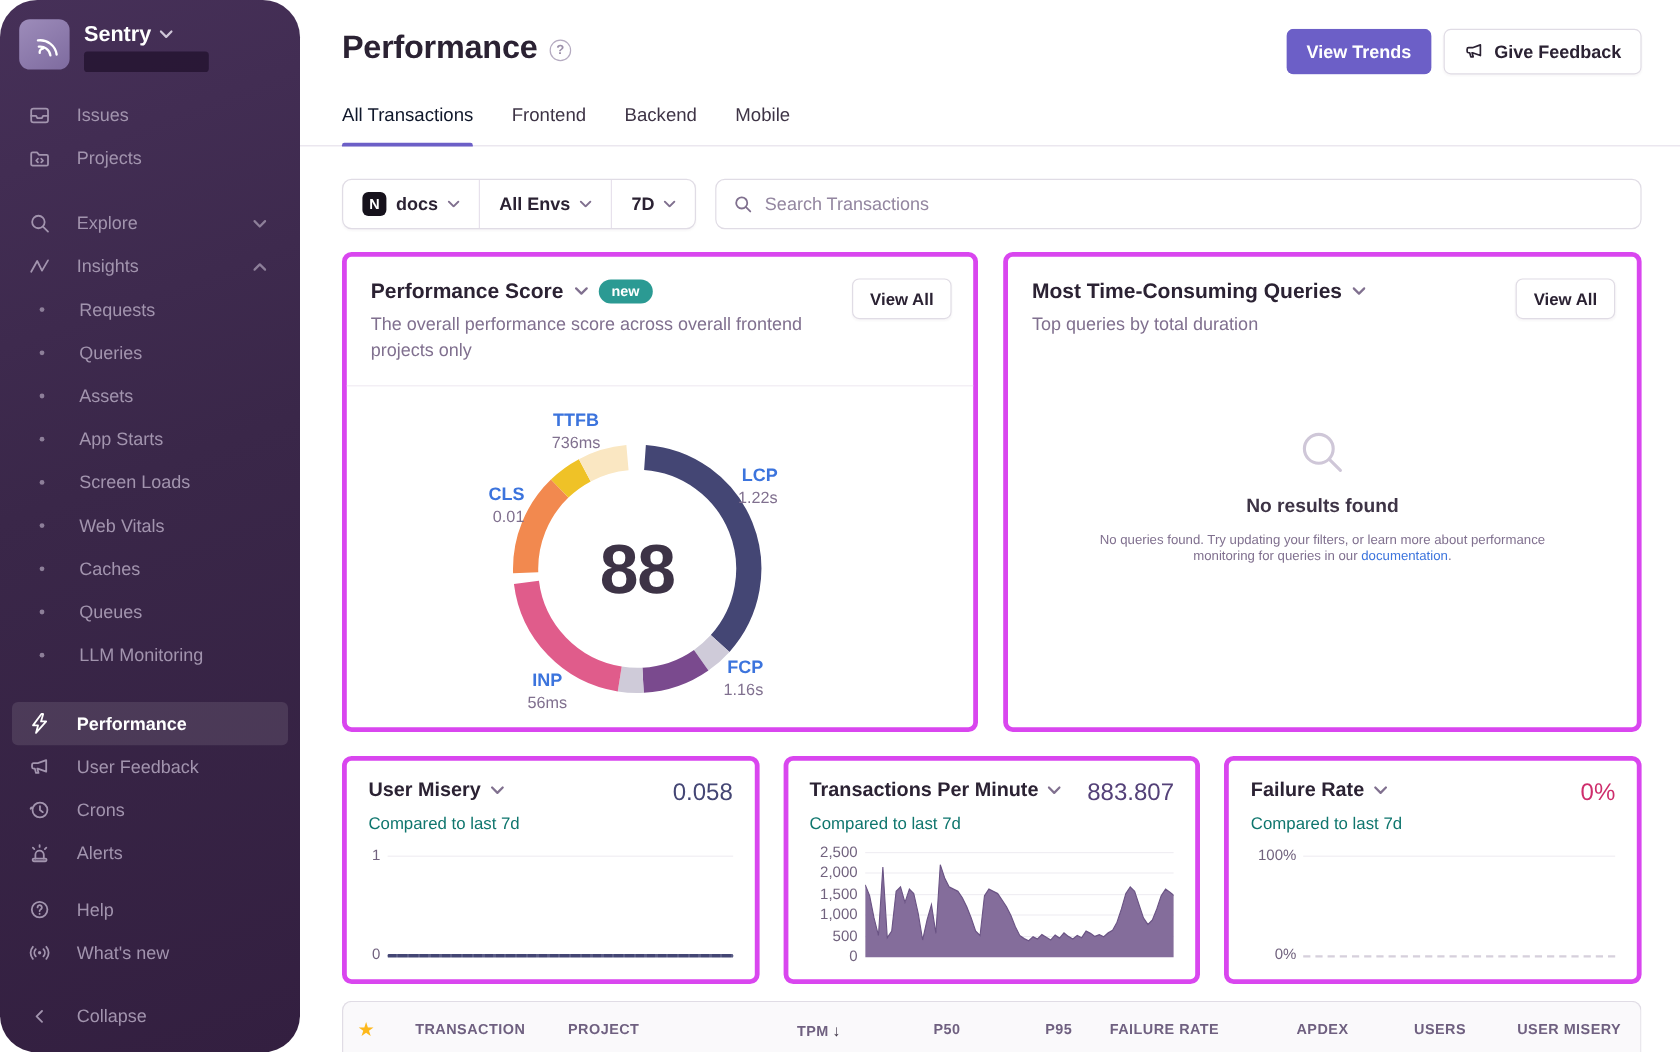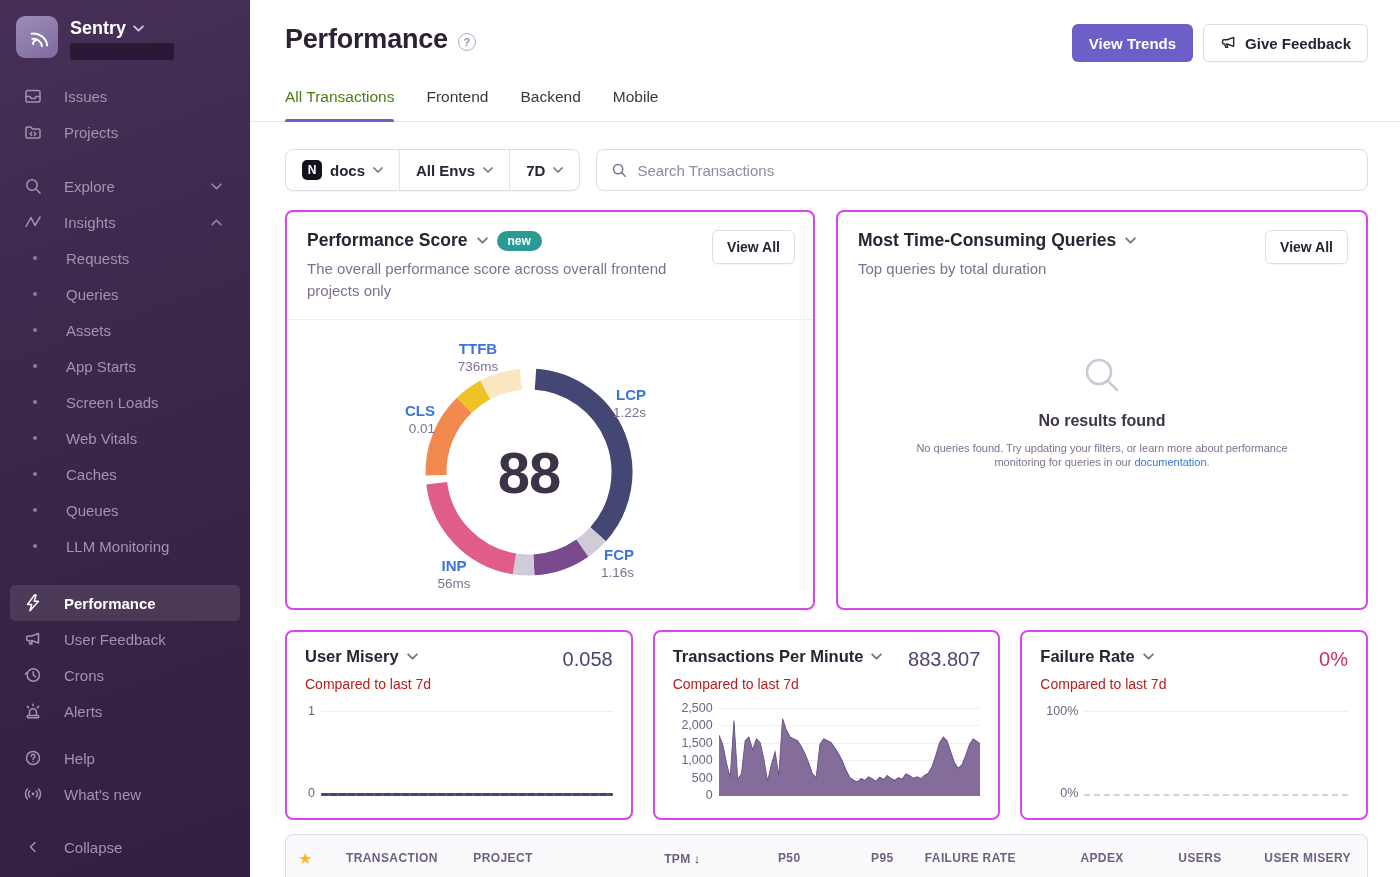--- a/index.html
+++ b/index.html
@@ -1,20 +1,20 @@
 <!DOCTYPE html>
 <html><head>
 <meta charset="utf-8">
 <style>
   * { margin:0; padding:0; box-sizing:border-box; }
   html,body { width:1400px; height:877px; overflow:hidden; }
   body { font-family:"Liberation Sans", sans-serif; background:#fff; color:#2b2233; display:flex; }
 
   
-  .sidebar { width:250px; min-width:250px; height:877px; background:linear-gradient(160deg,#463058 0%,#3a2749 45%,#331f40 100%); color:#a294ae; position:relative; }
+  .sidebar { width:250px; min-width:250px; height:877px; background:linear-gradient(160deg,#463058 0%,#3a2749 45%,#331f40 100%); color:#a294ae; position:relative;border-radius:31px; }
   .brand { display:flex; gap:12px; padding:16px 14px 6px 16px; align-items:flex-start; }
   .brand-logo { width:42px; height:42px; border-radius:9px; background:linear-gradient(145deg,#9d8cba 0%,#7e6b9f 100%); display:flex; align-items:center; justify-content:center; flex-shrink:0; }
   .brand-right { padding-top:2px; }
   .brand-name { color:#fff; font-weight:700; font-size:18px; display:flex; align-items:center; gap:7px; }
   .brand-name .chev { color:#cfc6d8; }
   .brand-org { margin-top:4px; width:104px; height:17px; border-radius:3px; background:#241431; opacity:.85; }
   .nav { list-style:none; margin-top:12px; }
   .nav-item { height:36px; display:flex; align-items:center; gap:22px; padding-left:24px; font-size:15px; cursor:pointer; position:relative; }
   .nav-item .ni { width:18px; height:18px; flex-shrink:0; display:flex; align-items:center; justify-content:center; }
   .nav-item svg { stroke:#a294ae; fill:none; stroke-width:1.5; stroke-linecap:round; stroke-linejoin:round; }
@@ -34,35 +34,35 @@
   .page-title { font-size:27px; font-weight:700; color:#2b2233; letter-spacing:-.2px; }
   .help-circ { width:18px; height:18px; border-radius:50%; border:1px solid #b5abc1; color:#9c90aa; font-size:11px; font-weight:700; display:flex; align-items:center; justify-content:center; margin-top:4px; cursor:pointer; }
   .hdr-btns { display:flex; gap:10px; }
   .btn { height:38px; border-radius:6px; font-size:15px; font-weight:700; display:flex; align-items:center; gap:8px; padding:0 16px; cursor:pointer; border:1px solid transparent; font-family:inherit; }
   .btn-primary { background:#6c5fc7; color:#ffffff; }
   .btn-default { background:#fff; color:#2b2233; border-color:#e0dce5; box-shadow:0 1px 2px rgba(43,34,51,.04); }
   .btn-sm { height:34px; font-size:14px; padding:0 14px; }
 
   .tabs { display:flex; gap:32px; margin-top:26px; padding-left:35px; border-bottom:1px solid #e7e1ec; }
   .tab { font-size:15.5px; padding-bottom:15px; color:#3e3446; cursor:pointer; position:relative; }
-  .tab.active { color:#4d7c0f; font-weight:400; }
+  .tab.active { color:#0f172a; font-weight:400; }
   .tab.active::after { content:""; position:absolute; left:0; right:0; bottom:-1px; height:3px; border-radius:2px 2px 0 0; background:#6c5fc7; }
 
   .filter-row { display:flex; gap:16px; margin:27px 32px 0 35px; }
   .pagefilter { display:flex; align-items:center; height:42px; border:1px solid #e0dce5; border-radius:8px; background:#fff; box-shadow:0 1px 2px rgba(43,34,51,.04); }
   .pf-seg { display:flex; align-items:center; gap:8px; padding:0 16px; height:100%; font-size:15px; font-weight:700; color:#2b2233; cursor:pointer; }
   .pf-seg .chev { color:#80708f; }
   .pf-div { width:1px; height:100%; background:#e7e1ec; }
   .proj-ico { width:20px; height:20px; border-radius:5px; background:#16121c; color:#fff; font-size:12px; font-weight:700; display:flex; align-items:center; justify-content:center; }
   .searchbox { flex:1; height:42px; border:1px solid #e0dce5; border-radius:8px; display:flex; align-items:center; gap:10px; padding:0 14px; background:#fff; }
   .searchbox input { border:none; outline:none; flex:1; font-size:15px; color:#2b2233; font-family:inherit; background:transparent; }
   .searchbox input::placeholder { color:#9386a0; }
 
   .row1 { display:flex; gap:21px; margin:19px 32px 0 35px; height:400px; }
-  .card { border:2px solid #d946ef; border-radius:8px; background:#fff; position:relative; }
+  .card { border:4px solid #d946ef; border-radius:8px; background:#fff; position:relative; }
   .card-1 { width:530px; }
   .card-2 { flex:1; }
   .card-head { padding:18px 20px 0 20px; }
   .card-title-row { display:flex; align-items:center; gap:9px; }
   .card-title { font-size:17.5px; font-weight:700; color:#2b2233; }
   .card-title-row .chev { color:#80708f; }
   .badge-new { background:#2b9a93; color:#fff; font-size:12px; font-weight:700; border-radius:10px; padding:3px 11px; }
   .card-sub { margin-top:7px; font-size:15px; color:#80708f; line-height:1.45; }
   .viewall { position:absolute; top:18px; right:18px; }
   .ring-area { position:absolute; left:0; right:0; top:107px; bottom:0; border-top:1px solid #f0ecf3; }
@@ -77,21 +77,21 @@
   .empty-title { margin-top:14px; font-size:16px; font-weight:700; color:#3e3446; }
   .empty-text { margin-top:11px; font-size:11px; color:#80708f; line-height:1.3; width:395px; }
   .empty-text a { color:#3c74dd; text-decoration:none; cursor:pointer; }
 
   .row2 { display:flex; gap:20px; margin:20px 32px 0 35px; height:190px; }
   .mini { flex:1; padding:15px 18px 14px 18px; }
   .mini-title-row { display:flex; align-items:flex-start; justify-content:space-between; }
   .mini-title { font-size:16.5px; font-weight:700; color:#2b2233; display:flex; align-items:center; gap:8px; white-space:nowrap; }
   .mini-title .chev { color:#80708f; }
   .mini-value { font-size:20px; color:#444674; margin-top:1px; }
-  .mini-sub { font-size:14px; color:#b91c1c; margin-top:5px; }
+  .mini-sub { font-size:14px; color:#0f766e; margin-top:5px; }
   .mini-chart { display:flex; margin-top:12px; height:92px; }
   .ylabels { position:relative; font-size:12.5px; color:#71627e; }
   .ylab { position:absolute; right:6px; transform:translateY(-50%); white-space:nowrap; }
   .plot { flex:1; position:relative; }
   .gline { position:absolute; left:0; right:0; height:1px; background:#f0eef3; }
   .um-base { position:absolute; left:0; right:0; bottom:0; height:3px; background:repeating-linear-gradient(90deg,#444674 0 7px,#5a5c86 7px 9px); border-radius:1px; }
   .fr-base { position:absolute; left:0; right:0; bottom:0; border-bottom:2px dashed #d6d0dc; }
   .tpm-svg { position:absolute; left:0; bottom:0; width:100%; height:100%; }
 
   .table-card { margin:14px 32px 0 35px; border:1px solid #e0dce5; border-bottom:none; border-radius:8px 8px 0 0; background:#faf9fb; height:46px; overflow:hidden; }

